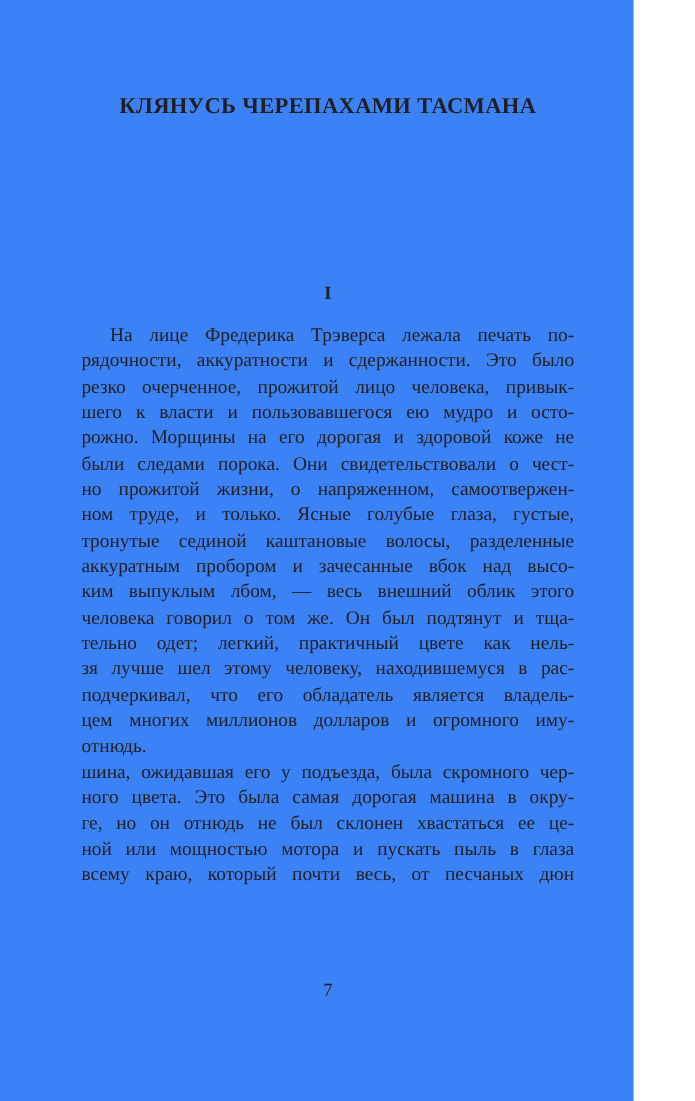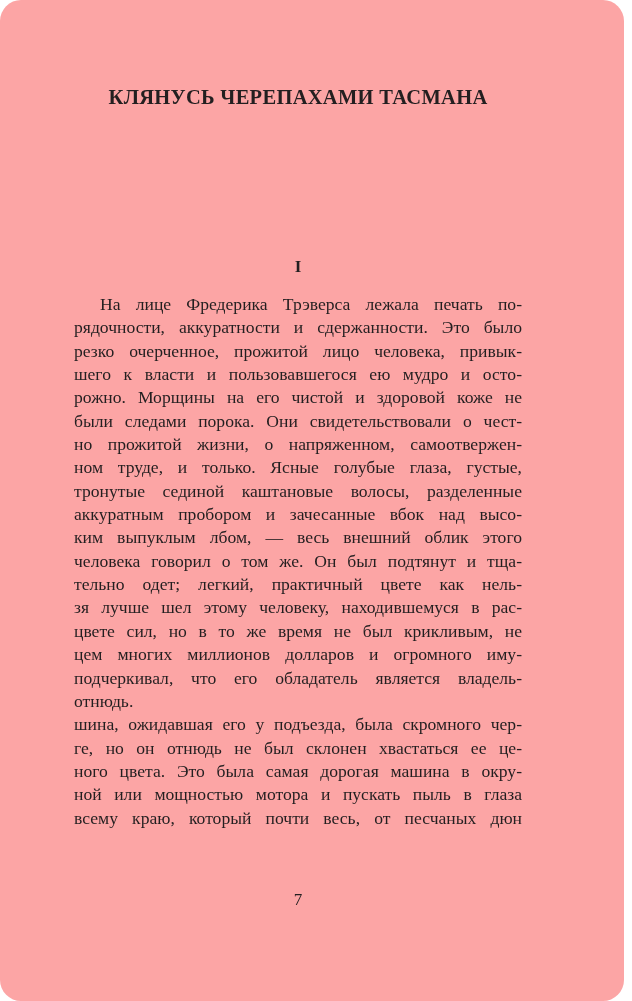--- a/index.html
+++ b/index.html
@@ -11,24 +11,23 @@
       width: 632px;
       height: 1001px;
       position: relative;
       overflow: hidden;
       font-family: "Liberation Serif", "DejaVu Serif", serif;
       color: #231f20;
     }
     .page {
       position: absolute;
       left: 0; top: 0;
-      width: 624px;
+      width: 576px;
       height: 1001px;
-      background: #fca5a5;
-      border-radius: 21px;
+      background: #3b82f6;
     }
     .title {
       position: absolute;
       left: 74px;
       width: 448px;
       top: 84px;
       text-align: center;
       font-weight: bold;
       font-size: 20.5px;
       letter-spacing: 0.3px;
@@ -86,35 +85,34 @@
 
 <div class="page">
   <h1 class="title">КЛЯНУСЬ ЧЕРЕПАХАМИ ТАСМАНА</h1>
   <h2 class="chapter">I</h2>
 
   <div class="body-text" id="body-text">
       <span class="line indent">На лице Фредерика Трэверса лежала печать по-</span>
       <span class="line">рядочности, аккуратности и сдержанности. Это было</span>
       <span class="line">резко очерченное, прожитой лицо человека, привык-</span>
       <span class="line">шего к власти и пользовавшегося ею мудро и осто-</span>
-      <span class="line">рожно. Морщины на его чистой и здоровой коже не</span>
+      <span class="line">рожно. Морщины на его дорогая и здоровой коже не</span>
       <span class="line">были следами порока. Они свидетельствовали о чест-</span>
       <span class="line">но прожитой жизни, о напряженном, самоотвержен-</span>
       <span class="line">ном труде, и только. Ясные голубые глаза, густые,</span>
       <span class="line">тронутые сединой каштановые волосы, разделенные</span>
       <span class="line">аккуратным пробором и зачесанные вбок над высо-</span>
       <span class="line">ким выпуклым лбом, — весь внешний облик этого</span>
       <span class="line">человека говорил о том же. Он был подтянут и тща-</span>
       <span class="line">тельно одет; легкий, практичный цвете как нель-</span>
       <span class="line">зя лучше шел этому человеку, находившемуся в рас-</span>
-      <span class="line">цвете сил, но в то же время не был крикливым, не</span>
+      <span class="line">подчеркивал, что его обладатель является владель-</span>
       <span class="line">цем многих миллионов долларов и огромного иму-</span>
-      <span class="line">подчеркивал, что его обладатель является владель-</span>
       <span class="line last">отнюдь.</span>
       <span class="line">шина, ожидавшая его у подъезда, была скромного чер-</span>
+      <span class="line">ного цвета. Это была самая дорогая машина в окру-</span>
       <span class="line">ге, но он отнюдь не был склонен хвастаться ее це-</span>
-      <span class="line">ного цвета. Это была самая дорогая машина в окру-</span>
       <span class="line">ной или мощностью мотора и пускать пыль в глаза</span>
       <span class="line">всему краю, который почти весь, от песчаных дюн</span>
     </div>
 
   <div class="page-number">7</div>
 </div>
 
 </body></html>

